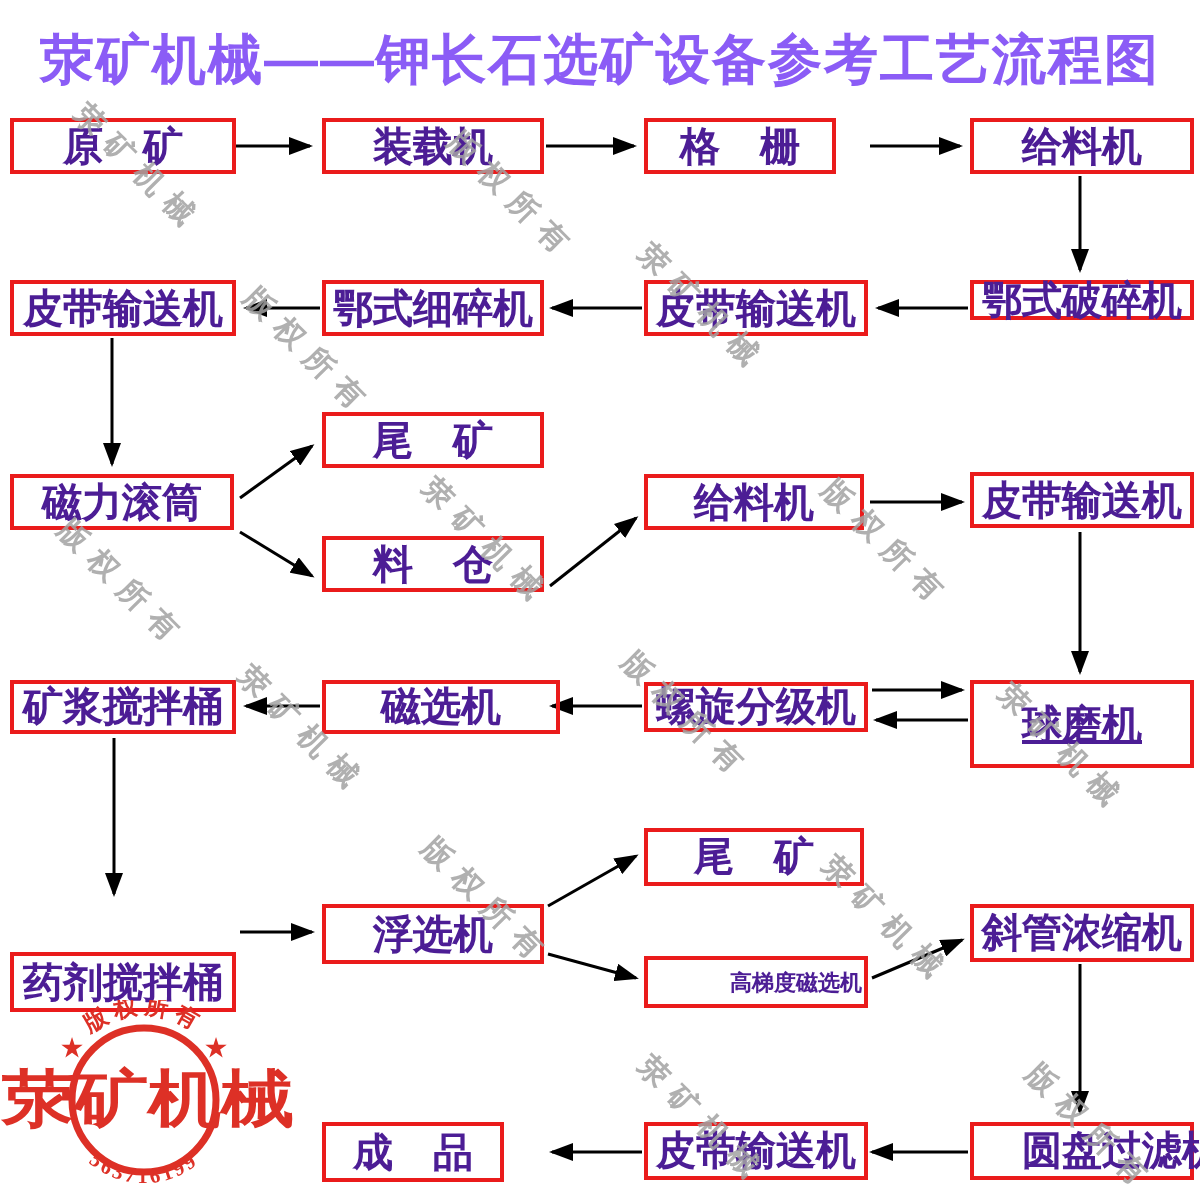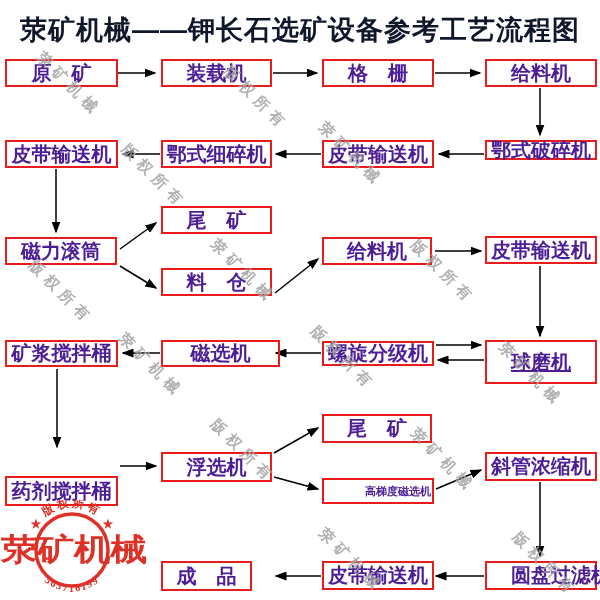--- a/index.html
+++ b/index.html
@@ -7,21 +7,21 @@
     width:600px;height:600px;position:relative;overflow:hidden;
     background:#ffffff;
     font-family:"Liberation Serif", serif;
   }
   
   .title{
     position:absolute;left:0;top:12px;width:600px;
     text-align:center;
     font-family:"Liberation Sans", sans-serif;
     font-weight:bold;font-size:27px;letter-spacing:1px;
-    color:#0f172a;white-space:nowrap;z-index:4;
+    color:#8b5cf6;white-space:nowrap;z-index:4;
   }
   
   .node{
     position:absolute;box-sizing:border-box;
     border:2px solid #ea1b1b;color:#4c1d95;
     background:transparent;
     display:flex;align-items:center;justify-content:center;
     font-weight:bold;font-size:20px;white-space:nowrap;
     z-index:3;
   }
@@ -75,21 +75,21 @@
     <line x1="274" y1="477" x2="318" y2="489" marker-end="url(#ah)"></line>
     <line x1="436" y1="489" x2="481" y2="470" marker-end="url(#ah)"></line>
     <line x1="540" y1="482" x2="540" y2="556" marker-end="url(#ah)"></line>
     <line x1="484" y1="576" x2="436" y2="576" marker-end="url(#ah)"></line>
     <line x1="321" y1="576" x2="276" y2="576" marker-end="url(#ah)"></line>
   </g>
 </svg>
 
 <div class="node" style="left:5px;  top:59px;  width:113px; height:28px;">原　矿</div>
 <div class="node" style="left:161px;top:59px;  width:111px; height:28px;">装载机</div>
-<div class="node" style="left:322px;top:59px;  width:112px; height:28px;">格　栅</div>
+<div class="node" style="left:322px;top:59px;  width:96px; height:28px;">格　栅</div>
 <div class="node" style="left:485px;top:59px;  width:112px; height:28px;">给料机</div>
 
 <div class="node" style="left:5px;  top:140px; width:113px; height:28px;">皮带输送机</div>
 <div class="node" style="left:161px;top:140px; width:111px; height:28px;">鄂式细碎机</div>
 <div class="node" style="left:322px;top:140px; width:112px; height:28px;">皮带输送机</div>
 <div class="node" style="left:485px;top:140px; width:112px; height:20px;">鄂式破碎机</div>
 
 <div class="node" style="left:161px;top:206px; width:111px; height:28px;">尾　矿</div>
 <div class="node" style="left:5px;  top:237px; width:112px; height:28px;">磁力滚筒</div>
 <div class="node" style="left:161px;top:268px; width:111px; height:28px;">料　仓</div>

